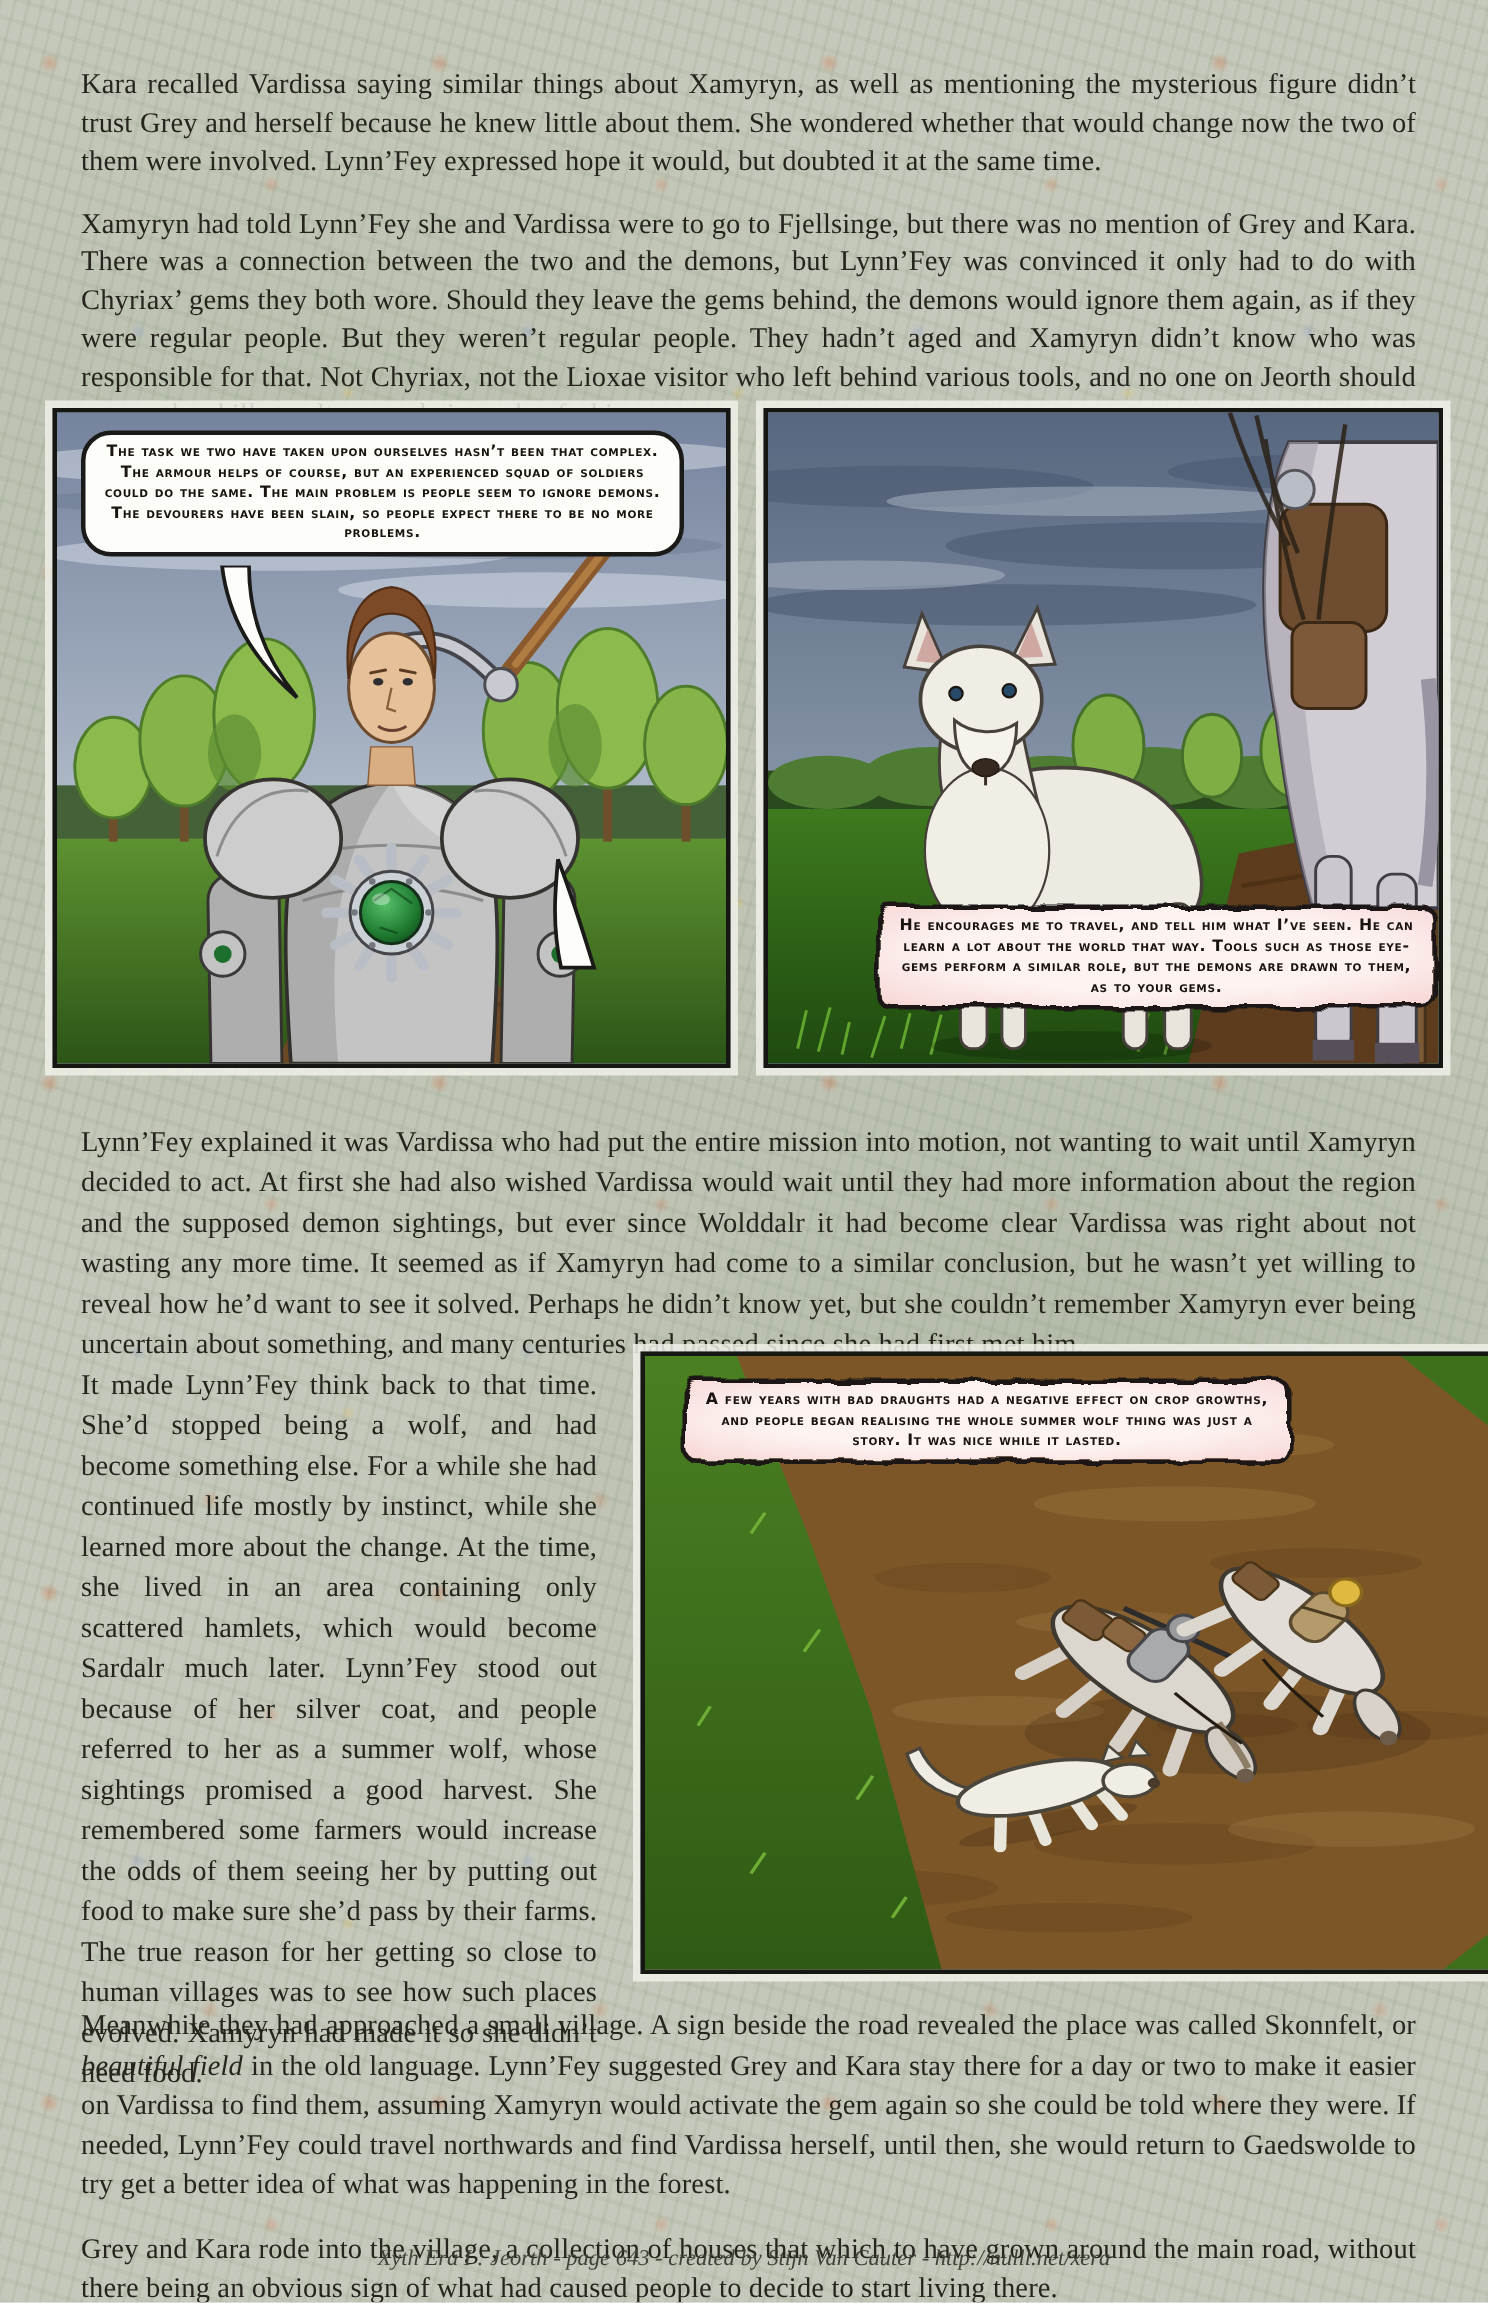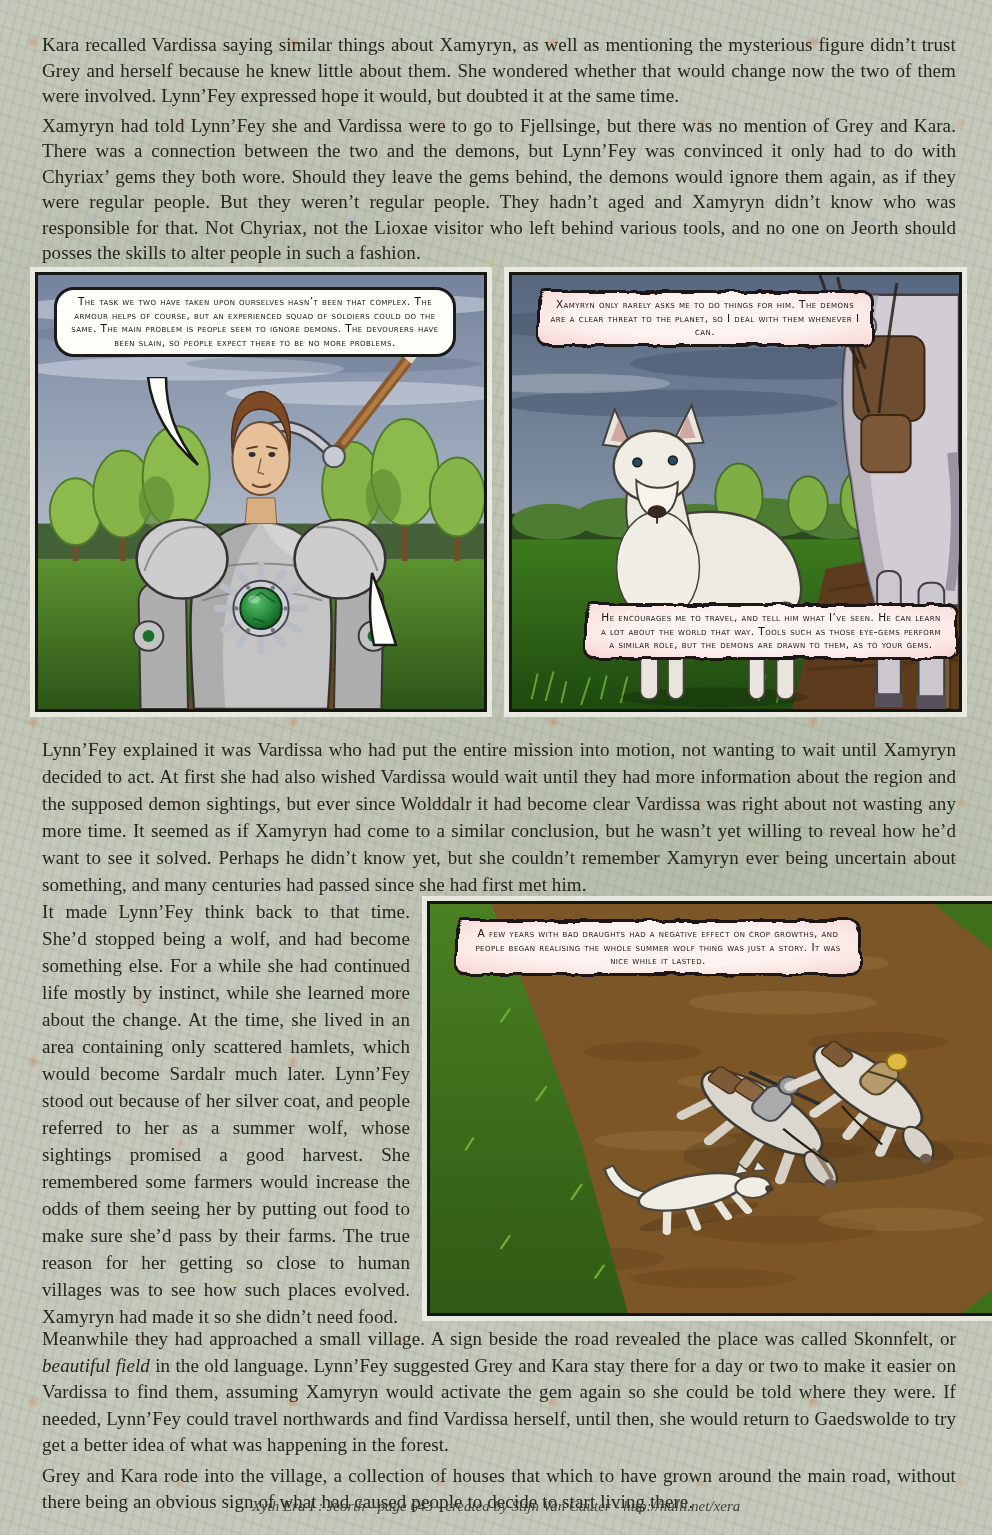--- a/index.html
+++ b/index.html
@@ -22,21 +22,21 @@
     font-family:"Liberation Serif", serif;
     color:#26251d;
   }
   .prose{
     position:absolute;
     text-align:justify;
     font-size:19px;
     line-height:26px;
     letter-spacing:.1px;
   }
-  .prose p{margin:4px;}
+  .prose p{margin:16px;}
   .block-top{left:38px;top:28px;width:922px;line-height:25.5px;}
   .block-mid{left:38px;top:732px;width:922px;line-height:27px;}
   .block-col{left:38px;top:894px;width:376px;line-height:27px;}
   .block-bottom{left:38px;top:1322px;width:922px;line-height:26.5px;}
   .footer{
     position:absolute;left:0;top:1498px;width:100%;
     text-align:center;font-style:italic;font-size:15px;color:#3e4136;
   }
   .panel{
     position:absolute;
@@ -58,21 +58,21 @@
   }
   .bubble-bg.pink{
     background:radial-gradient(ellipse at 50% 45%, #fdf4f2 52%, #f7d6d5 100%);
     border:3px solid #1d1512;
     border-radius:10px;
     filter:url(#roughEdge);
   }
   .bubble-text{
     position:relative;
     font-family:"DejaVu Sans", sans-serif;
-    font-weight:400;
+    font-weight:700;
     font-variant:small-caps;
     font-size:10.5px;
     line-height:13.5px;
     letter-spacing:.45px;
     text-align:center;
     color:#191410;
     padding:8px 13px;
   }
   .tail{position:absolute;}
   .ital{font-style:italic;}
@@ -328,24 +328,20 @@
         <path d="M178,142 L168,166 L186,165 Z" fill="#c89a92" opacity=".8"></path>
         <ellipse cx="144" cy="194" rx="41" ry="36" fill="#f0ede5" stroke="#45413a" stroke-width="2.5"></ellipse>
         <path d="M126,208 C126,232 134,244 147,245 C160,244 168,232 168,210 C156,218 138,218 126,208 Z" fill="#f6f3ec" stroke="#45413a" stroke-width="2"></path>
         <ellipse cx="147" cy="240" rx="9" ry="6" fill="#36291f" stroke="#241a12"></ellipse>
         <line x1="147" y1="246" x2="147" y2="252" stroke="#3a2d22" stroke-width="2"></line>
         <circle cx="127" cy="190" r="4.5" fill="#274a68" stroke="#1c1712" stroke-width="1.5"></circle>
         <circle cx="163" cy="188" r="4.5" fill="#274a68" stroke="#1c1712" stroke-width="1.5"></circle>
       </g>
     </svg>
 
-    <div class="bubble" style="left:25px;top:15px;width:336px;">
-      <div class="bubble-bg pink"></div>
-      <div class="bubble-text">Xamyryn only rarely asks me to do things for him. The demons are a clear threat to the planet, so I deal with them whenever I can.</div>
-    </div>
     <div class="bubble" style="left:72px;top:328px;width:374px;">
       <div class="bubble-bg pink"></div>
       <div class="bubble-text">He encourages me to travel, and tell him what I’ve seen. He can learn a lot about the world that way. Tools such as those eye-gems perform a similar role, but the demons are drawn to them, as to your gems.</div>
     </div>
   </div>
 
   <div class="prose block-mid">
     <p>Lynn’Fey explained it was Vardissa who had put the entire mission into motion, not wanting to wait until Xamyryn decided to act. At first she had also wished Vardissa would wait until they had more information about the region and the supposed demon sightings, but ever since Wolddalr it had become clear Vardissa was right about not wasting any more time. It seemed as if Xamyryn had come to a similar conclusion, but he wasn’t yet willing to reveal how he’d want to see it solved. Perhaps he didn’t know yet, but she couldn’t remember Xamyryn ever being uncertain about something, and many centuries had passed since she had first met him.</p>
   </div>
 

